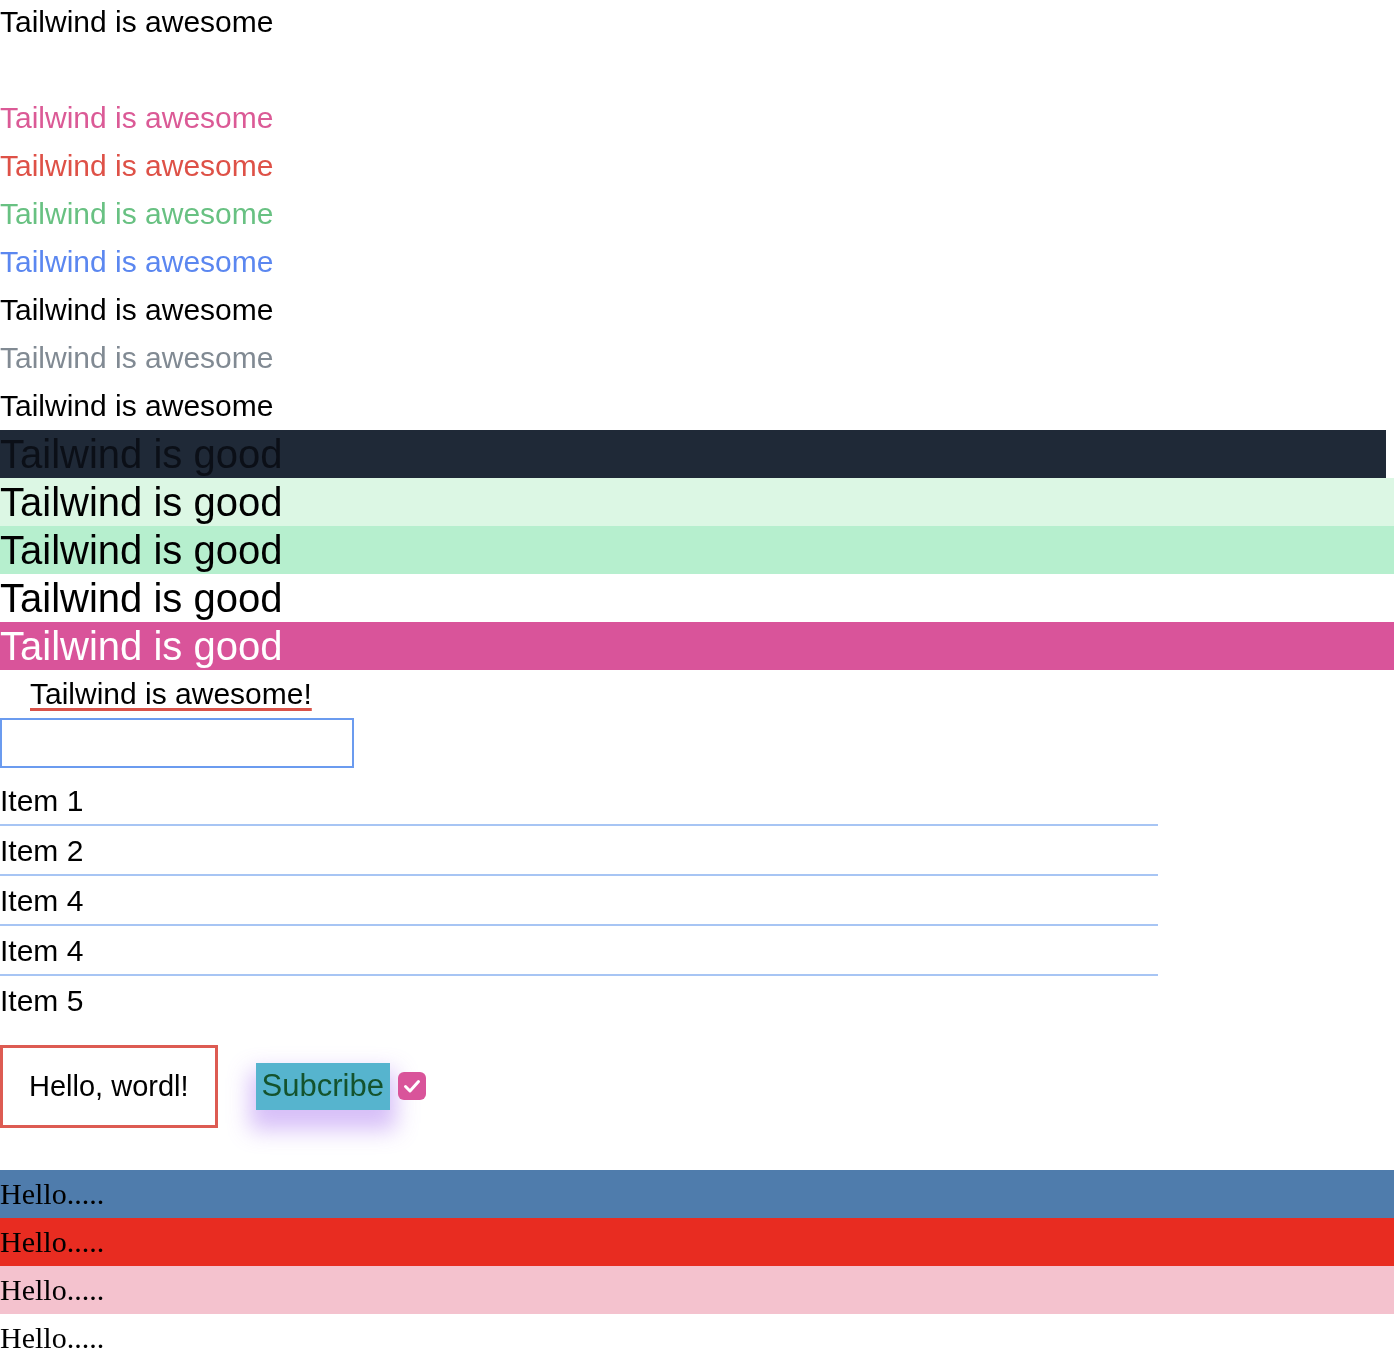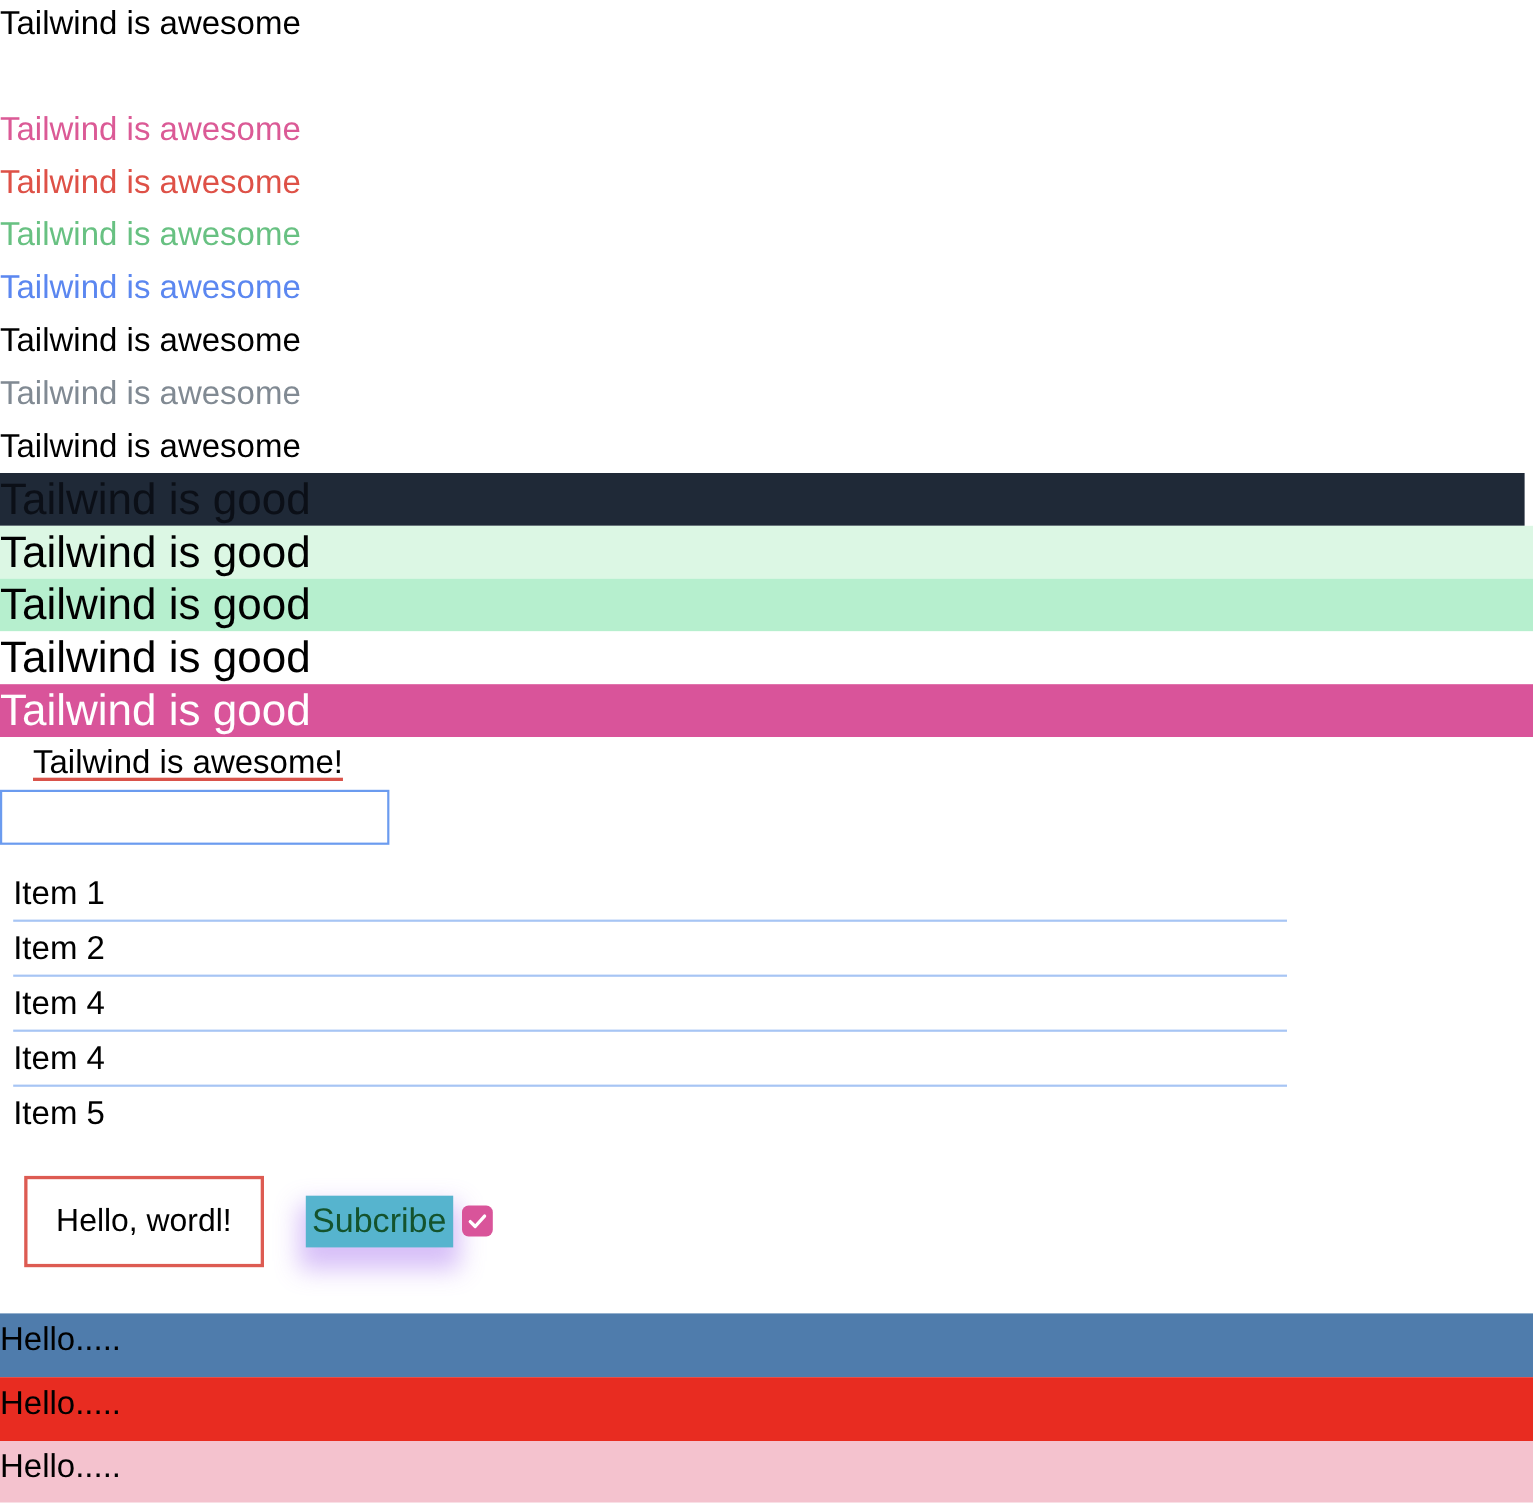--- a/index.html
+++ b/index.html
@@ -85,40 +85,39 @@
     font-family: "Liberation Sans", sans-serif;
     font-size: 22px;
     padding: 0 8px;
     margin: 0;
     border-radius: 0;
   }
 
   
   .item-list {
     list-style: none;
-    margin: 12px;
+    margin: 0;
     padding: 0;
     width: 1158px;
   }
   .item-list li {
     font-size: 30px;
     line-height: 50px;
     height: 50px;
     white-space: nowrap;
     border-bottom: 2px solid #A7C5F4;
     box-sizing: border-box;
   }
   .item-list li:last-child { border-bottom: none; }
 
   
   .btn-row {
     display: flex;
     align-items: center;
     height: 120px;
-    padding-left: 22px;
     gap: 38px;
   }
   .btn-hello {
     border: 3px solid #DD5B52;
     background: #ffffff;
     color: #000000;
     font-family: "Liberation Sans", sans-serif;
     font-size: 29px;
     line-height: 1;
     padding: 24px 26px;
@@ -154,23 +153,24 @@
     flex: none;
   }
   .checkbox svg { display: block; }
 
   .gap-after-buttons { height: 24px; }
 
   
   .hello {
     font-size: 30px;
     line-height: 48px;
-    height: 58px;
+    height: 48px;
     white-space: nowrap;
     width: 1394px;
+    font-family: Liberation Serif, serif;
   }
   .h-steel { background: #4F7CAC; color: #000000; }
   .h-red   { background: #E82C21; color: #000000; }
   .h-pink  { background: #F4C2CE; color: #000000; }
   .h-white { background: #ffffff; color: #000000; }
 </style>
 </head>
 <body>
 
 <div class="page">

